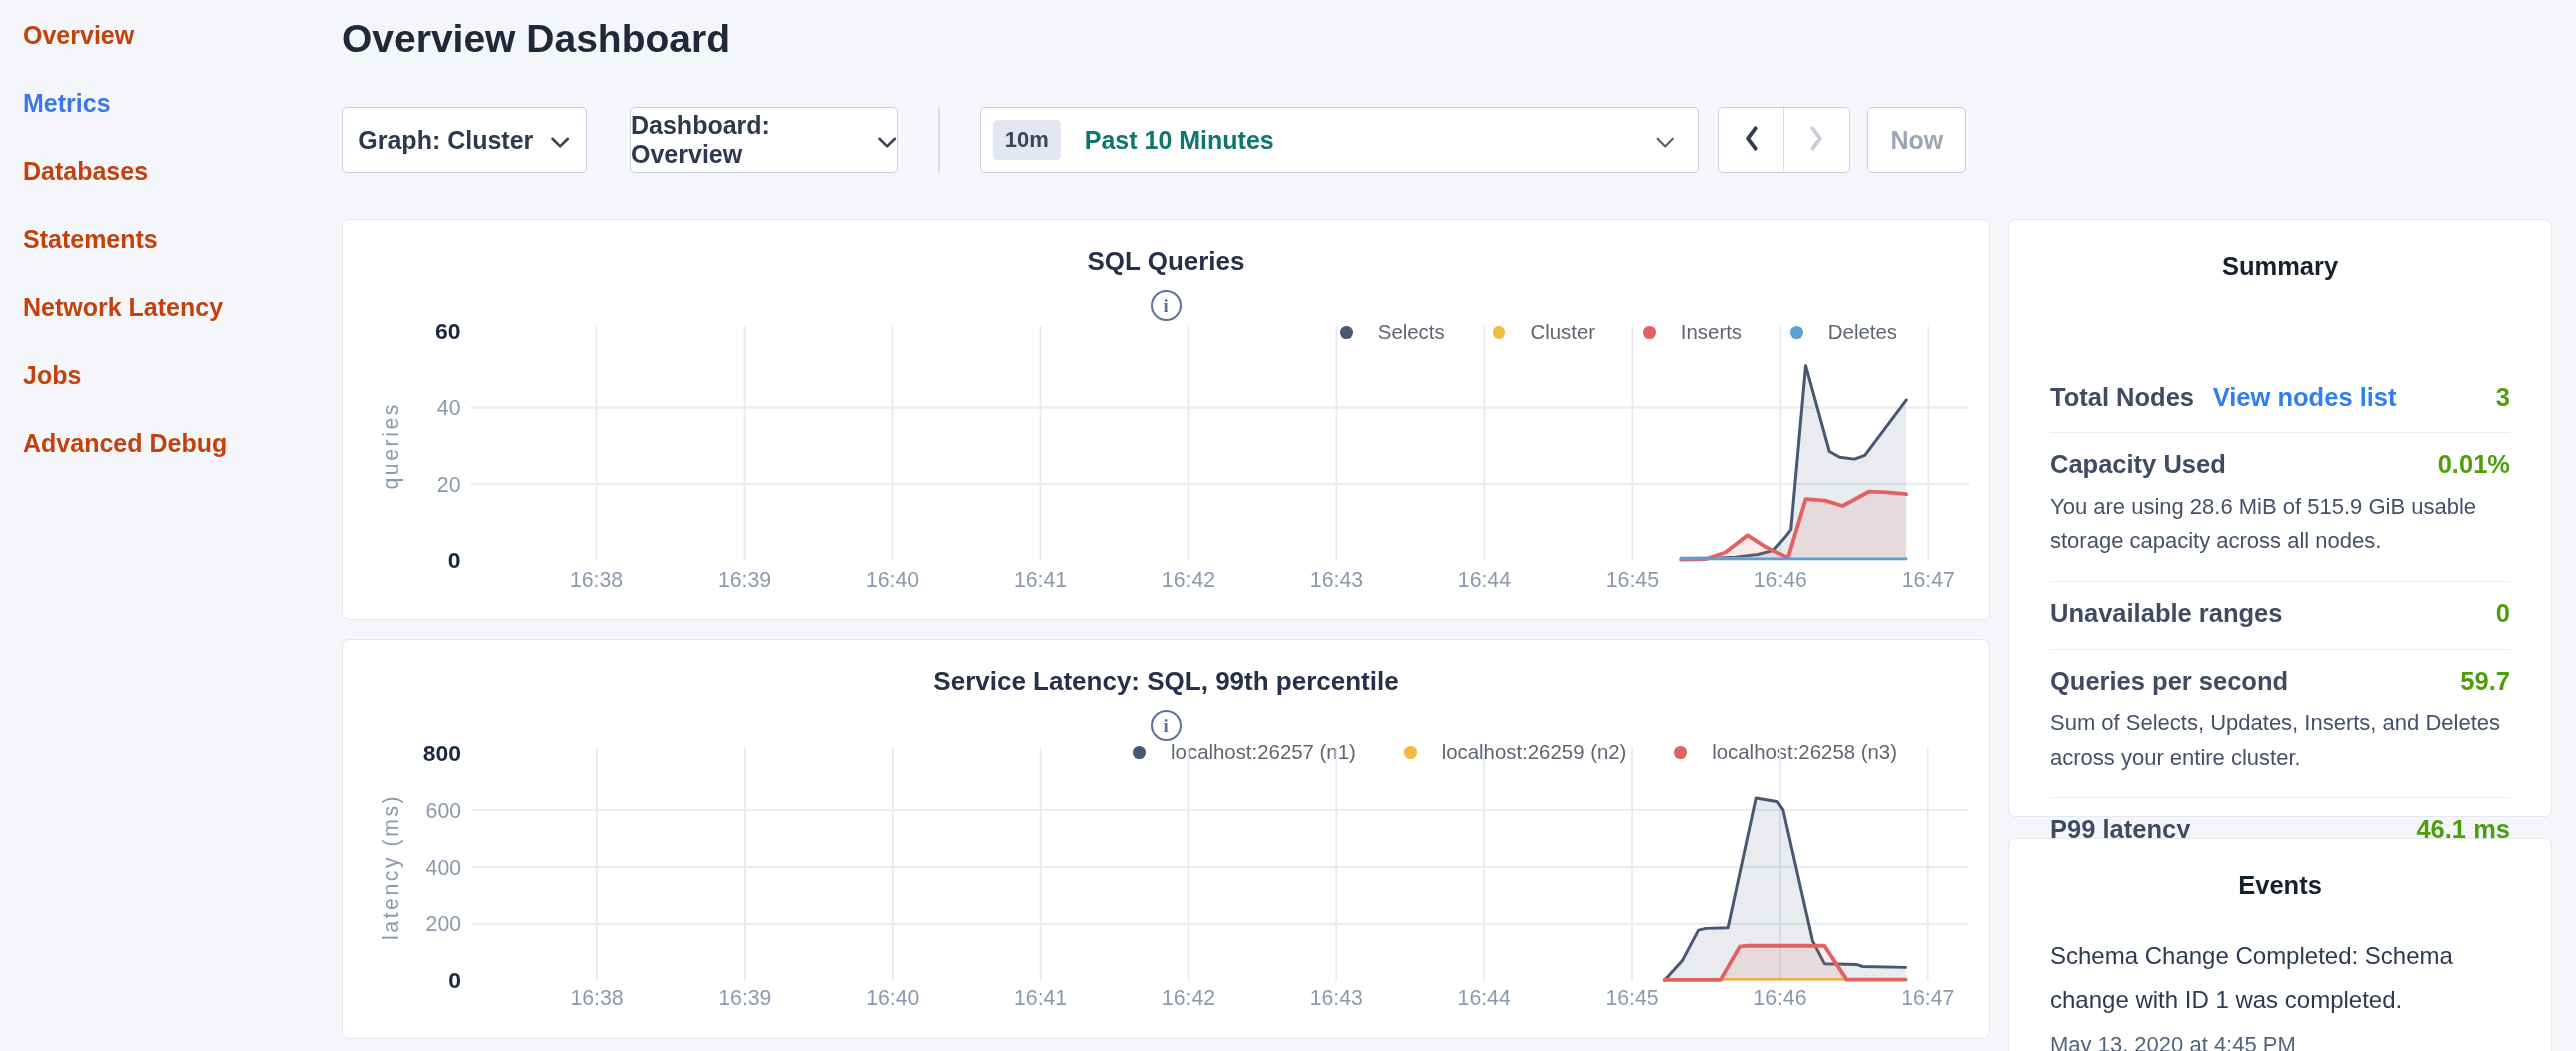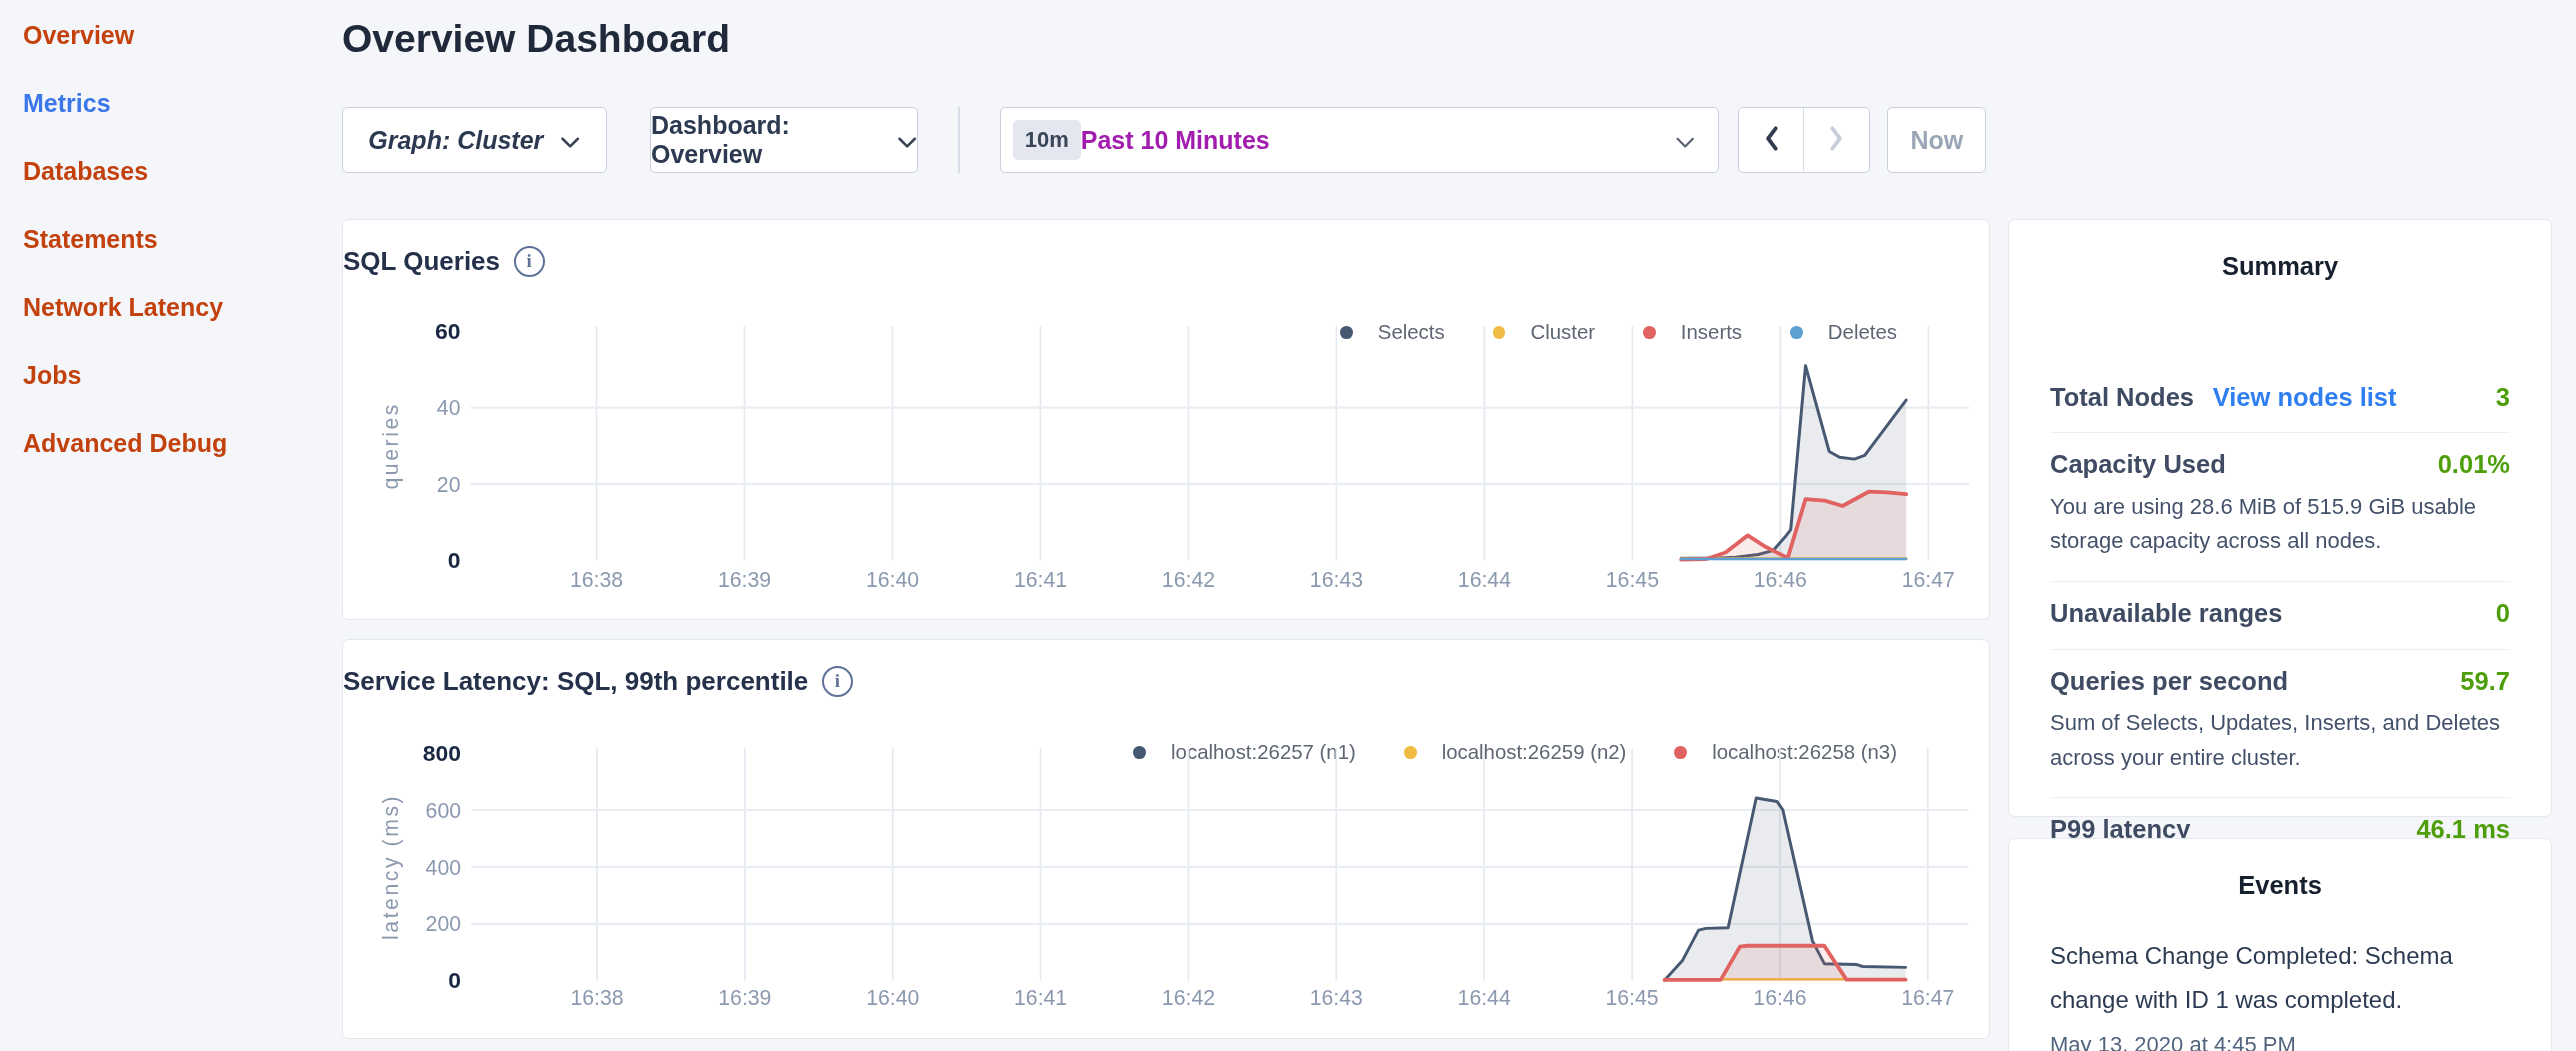--- a/index.html
+++ b/index.html
@@ -19,43 +19,43 @@
   }
   .sidebar li.active span { color: #3b77e8; font-weight: 700; }
   
   .page-title { position: absolute; left: 342px; top: 17px; font-size: 39px; font-weight: 700; color: #20293a; }
   .controls { position: absolute; left: 342px; top: 107px; height: 66px; display: flex; align-items: center; }
   .ctl-box {
     height: 66px; background: #fff; border: 1.7px solid #c9cfdc; border-radius: 5.1px;
     display: flex; align-items: center; justify-content: center;
     font-size: 25px; font-weight: 700; color: #2c3950; cursor: pointer;
   }
-  .dd1 { width: 265px; gap: 17px; font-style: italic; }
+  .dd1 { width: 245px; gap: 17px; }
   .dd2 { width: 268px; margin-left: 43px; gap: 17px; }
   .vdivider { width: 1.7px; height: 66px; background: #d8dce6; margin: 0 40px; }
   .timesel { width: 719px; justify-content: flex-start; padding: 0 22px 0 12px; }
   .timebadge {
     background: #e4e7f0; border-radius: 5.1px; padding: 6.8px 12px;
     font-size: 22px; font-weight: 700; color: #3a4558;
   }
-  .timelabel { font-size: 25px; font-weight: 700; color: #a21caf; }
+  .timelabel { margin-left: 24px; font-size: 25px; font-weight: 700; color: #0f766e; }
   .timesel .spacer { flex: 1; }
   .btn-group { display: flex; margin-left: 19.6px; border: 1.7px solid #c9cfdc; border-radius: 5.1px; background:#fff; height:66px; }
   .nav-btn { width: 65px; height: 63px; display: flex; align-items: center; justify-content: center; cursor: pointer; background:#fff; border:none; }
   .nav-btn.prev { border-right: 1.7px solid #d8dce6; border-radius: 4.3px 0 0 4.3px; }
   .nav-btn.next { border-radius: 0 4.3px 4.3px 0; cursor: default; }
   .now-btn { width: 99px; margin-left: 17px; color: #9aa6b6; cursor: default; }
   
   .panel {
     position: absolute; background: #fff; border: 1.7px solid #e4e7ee; border-radius: 6.8px;
   }
   .chart-panel { left: 342px; width: 1648px; }
   #chart-panel-0 { top: 219px; height: 401px; }
   #chart-panel-1 { top: 639px; height: 400px; }
-  .chart-title-row { position: absolute; left: 0; right: 0; top: 25.5px; display: flex; align-items: center; gap: 13.6px; }
+  .chart-title-row { position: absolute; left: 0; right: 0; top: 25.5px; display: flex; align-items: center; justify-content: center; gap: 13.6px; flex-direction: column; }
   .chart-title { font-size: 26px; font-weight: 700; color: #25304a; }
   .info-icon {
     width: 31px; height: 31px; border: 2.6px solid #5f7198; border-radius: 50%;
     display: inline-flex; align-items: center; justify-content: center;
     font-size: 18.7px; font-weight: 700; color: #5f7198; font-family: "Liberation Serif", serif;
   }
   .legend { position: absolute; top: 73px; right: 92px; display: flex; gap: 48px; }
   .legend-entry { display: flex; align-items: center; gap: 25px; margin-top: 28px; }
   .legend-dot { width: 12.8px; height: 12.8px; border-radius: 50%; }
   .legend-label { font-size: 20.4px; color: #5e6673; }

